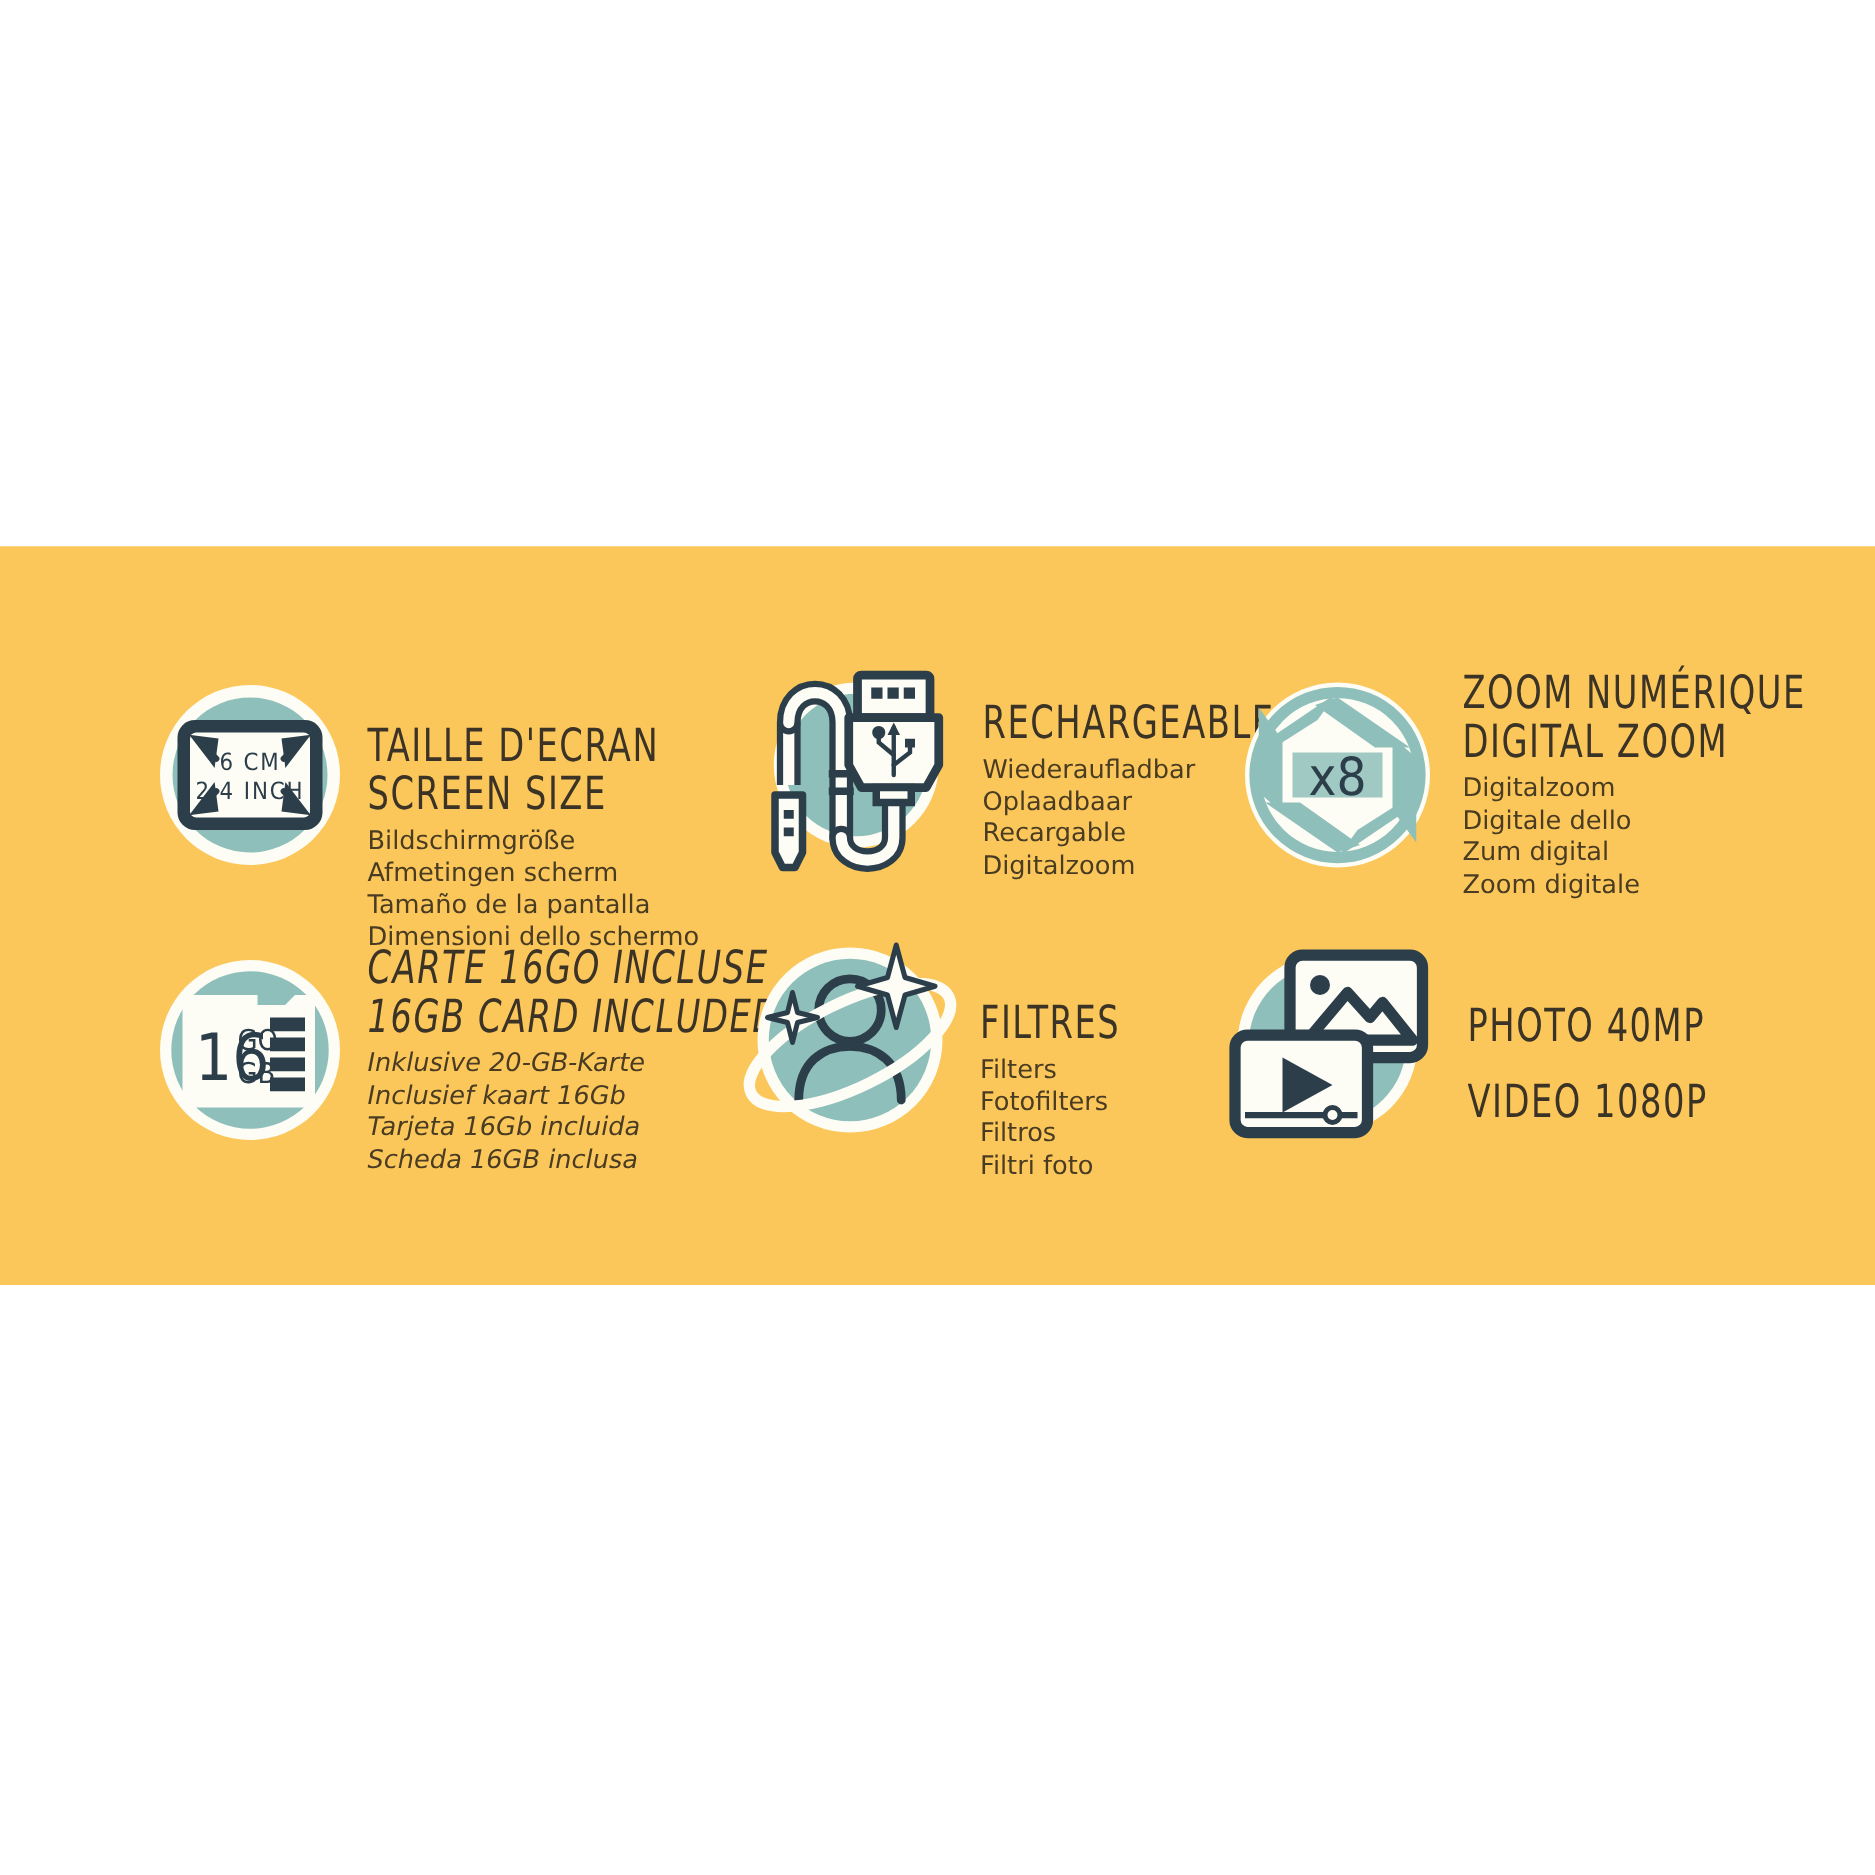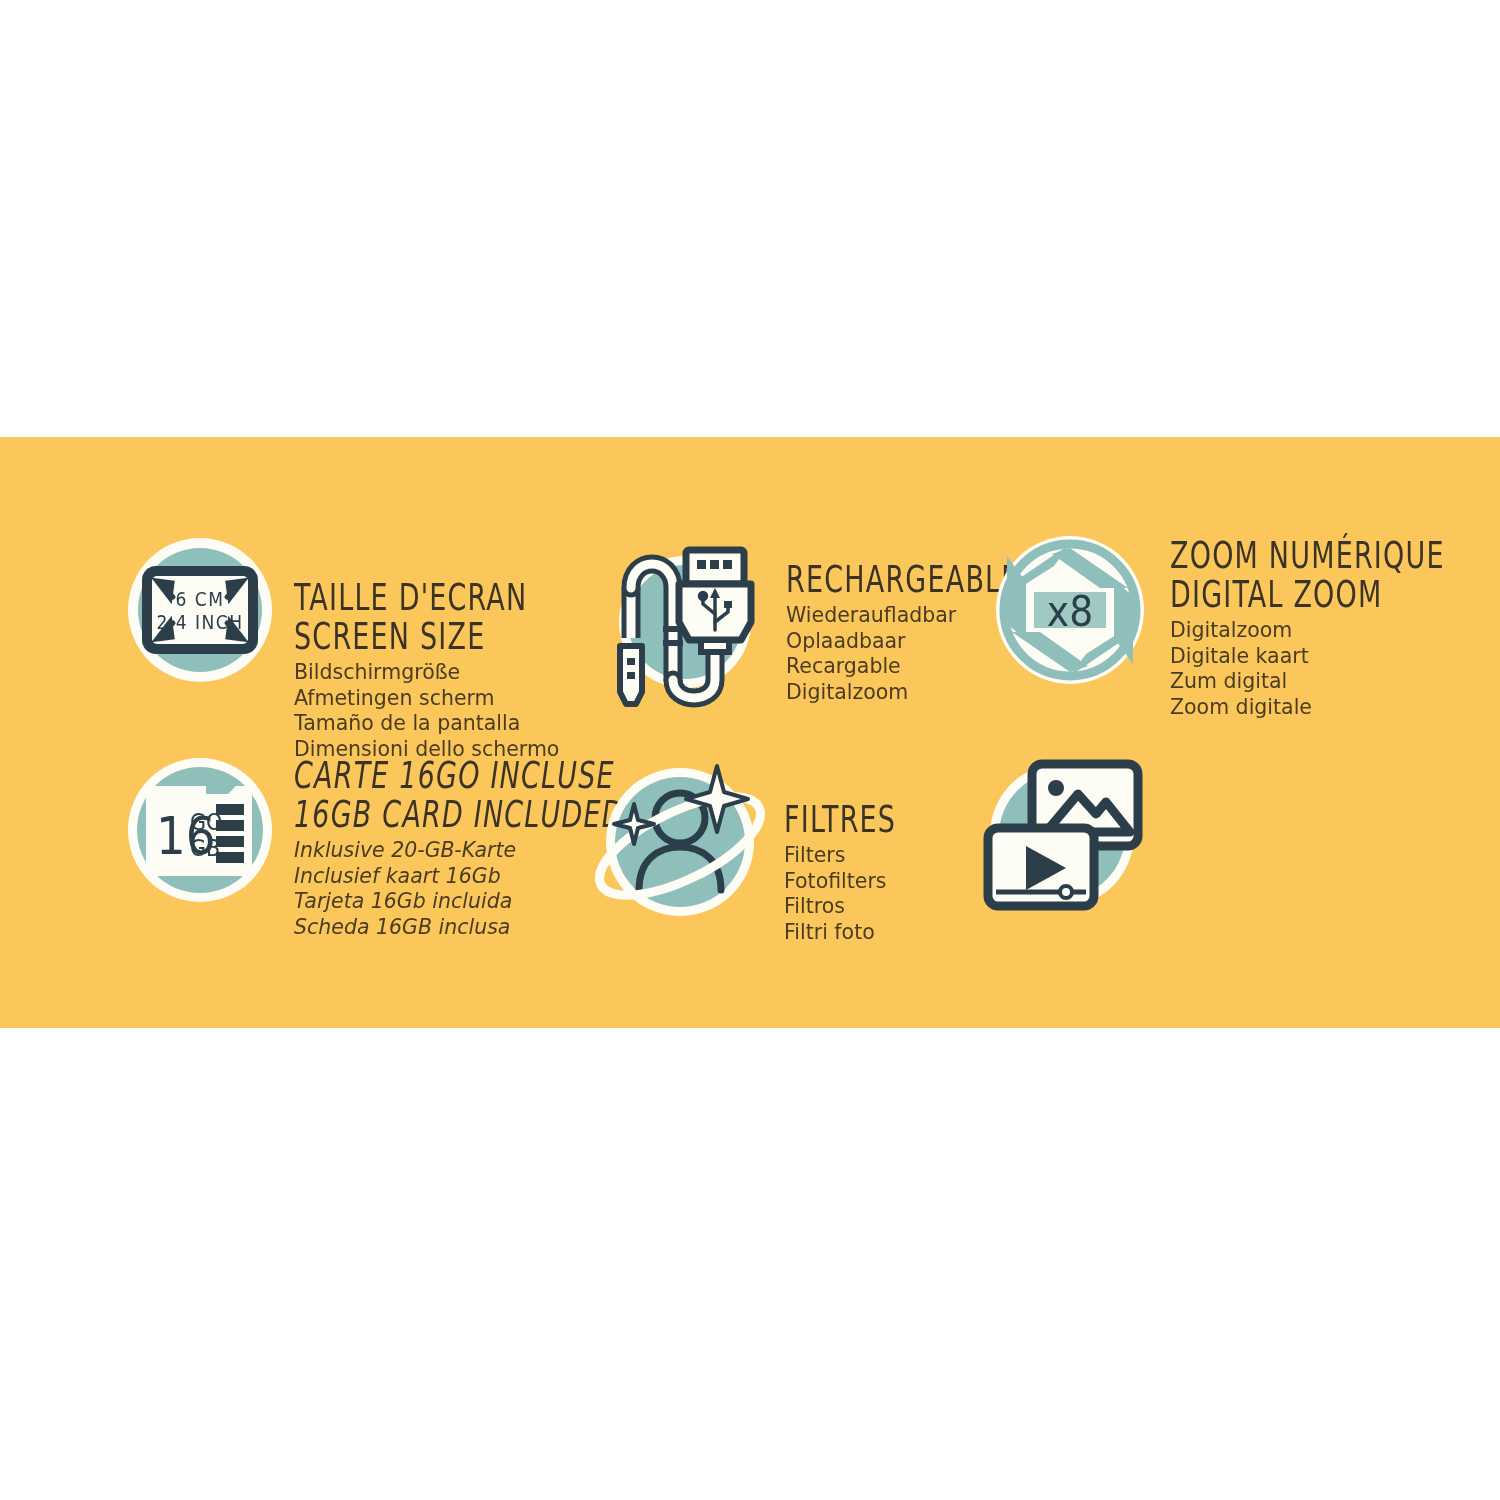--- a/index.html
+++ b/index.html
@@ -52,21 +52,21 @@
     flex-direction: row;
     align-items: flex-start;
   }
 
   .icon-wrap {
     position: relative;
     width: 160px;
     height: 170px;
     flex: 0 0 160px;
     display: flex;
-    align-items: flex-start;
+    align-items: flex-end;
     justify-content: center;
   }
   .icon-wrap svg { display: block; overflow: visible; }
 
   .text-wrap {
     padding-left: 14px;
     padding-top: 6px;
   }
 
   .headline {
@@ -227,21 +227,21 @@
             </g>
             <polygon points="44,62 116,62 116,98 44,98" fill="#8FBFBA" opacity="0.85"></polygon>
             <text x="80" y="96" text-anchor="middle" font-family="DejaVu Sans Condensed, Liberation Sans Narrow, sans-serif" font-size="42" fill="#2B3E4A">x8</text>
           </svg>
         </div>
         <div class="text-wrap">
           <div class="headline">ZOOM NUMÉRIQUE</div>
           <div class="headline second">DIGITAL ZOOM</div>
           <div class="sublines">
             <div class="subline">Digitalzoom</div>
-            <div class="subline">Digitale kaart</div>
+            <div class="subline">Digitale dello</div>
             <div class="subline">Zum digital</div>
             <div class="subline">Zoom digitale</div>
           </div>
         </div>
       </div>
 
       <div class="feature f-card">
         <div class="icon-wrap">
           <svg width="160" height="160" viewBox="0 0 160 160">
             <circle cx="80" cy="80" r="72" fill="#FDFDF5"></circle>
@@ -311,17 +311,21 @@
             </g>
 
             <g>
               <rect x="14" y="78" width="106" height="78" rx="10" ry="10" fill="#FDFDF5" stroke="#2B3E4A" stroke-width="9"></rect>
               <polygon points="52,96 92,118 52,140" fill="#2B3E4A"></polygon>
               <line x1="22" y1="142" x2="112" y2="142" stroke="#2B3E4A" stroke-width="5"></line>
               <circle cx="92" cy="142" r="6" fill="#FDFDF5" stroke="#2B3E4A" stroke-width="4"></circle>
             </g>
           </svg>
         </div>
+        <div class="text-wrap">
+          <div class="headline loose">PHOTO 40MP</div>
+          <div class="headline loose">VIDEO 1080P</div>
+        </div>
       </div>
 
     </div>
   </div>
 </div>
 
 </body></html>

